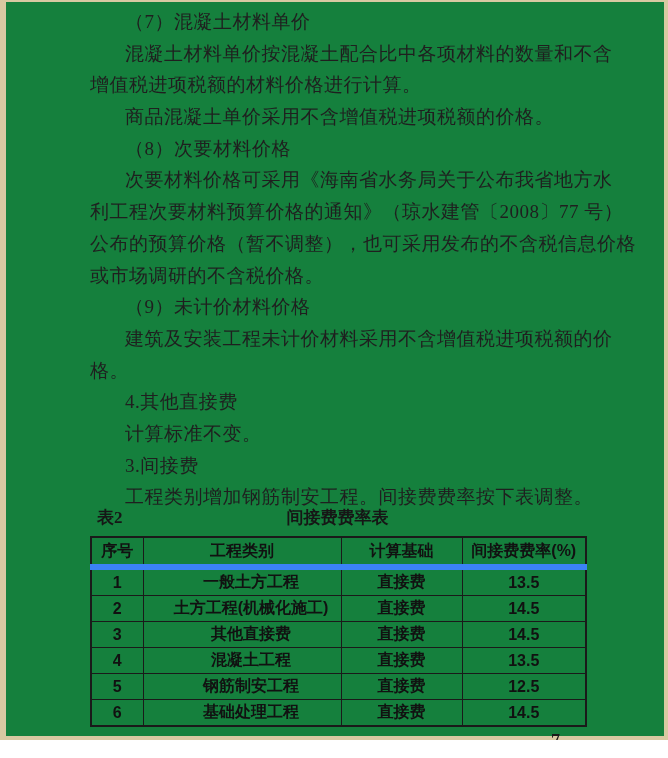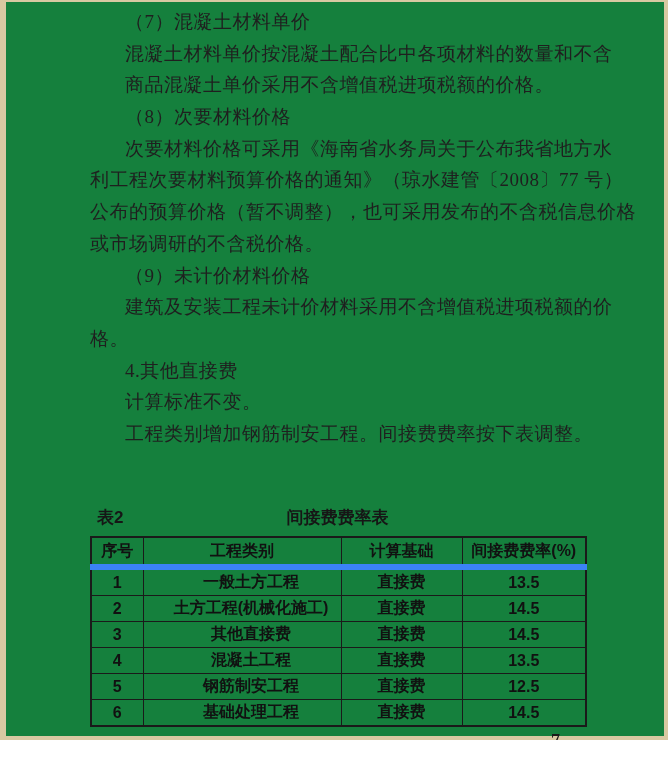--- a/index.html
+++ b/index.html
@@ -32,21 +32,21 @@
     letter-spacing: 0.5px;
   }
   .line.indent { padding-left: 35px; }
 
   .table-caption {
     position: absolute;
     left: 90px;
     top: 506px;
     width: 495px;
     height: 24px;
-    font-family: Liberation Sans, sans-serif;
+    font-family: Liberation Serif, serif;
     font-weight: bold;
     font-size: 17px;
     color: #161616;
   }
   .table-caption .tbl-label { position: absolute; left: 7px; top: 0; }
   .table-caption .tbl-title { display: block; text-align: center; }
 
   table.rate-table {
     position: absolute;
     left: 90px;
@@ -88,31 +88,33 @@
 
 <div class="page">
   <div class="strip strip-left"></div>
   <div class="strip strip-right"></div>
   <div class="strip strip-top"></div>
   <div class="strip strip-bottom"></div>
 
   <div class="body-text">
     <div class="line indent">（7）混凝土材料单价</div>
     <div class="line indent">混凝土材料单价按混凝土配合比中各项材料的数量和不含</div>
+    <div class="line">增值税进项税额的材料价格进行计算。</div>
     <div class="line indent">商品混凝土单价采用不含增值税进项税额的价格。</div>
     <div class="line indent">（8）次要材料价格</div>
     <div class="line indent">次要材料价格可采用《海南省水务局关于公布我省地方水</div>
     <div class="line">利工程次要材料预算价格的通知》（琼水建管〔2008〕77 号）</div>
     <div class="line">公布的预算价格（暂不调整），也可采用发布的不含税信息价格</div>
     <div class="line">或市场调研的不含税价格。</div>
     <div class="line indent">（9）未计价材料价格</div>
     <div class="line indent">建筑及安装工程未计价材料采用不含增值税进项税额的价</div>
     <div class="line">格。</div>
     <div class="line indent">4.其他直接费</div>
     <div class="line indent">计算标准不变。</div>
+    <div class="line indent">3.间接费</div>
     <div class="line indent">工程类别增加钢筋制安工程。间接费费率按下表调整。</div>
   </div>
 
   <div class="table-caption">
     <span class="tbl-label">表2</span>
     <span class="tbl-title">间接费费率表</span>
   </div>
 
   <table class="rate-table">
     <colgroup>

